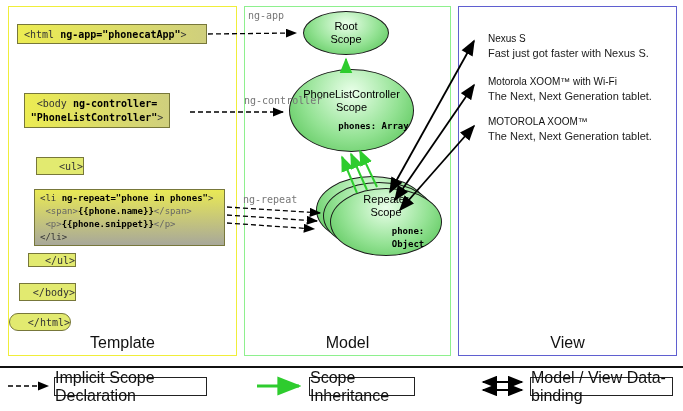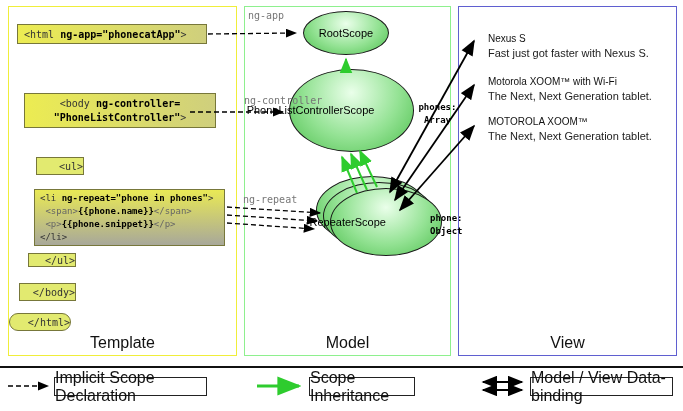--- a/index.html
+++ b/index.html
@@ -14,38 +14,38 @@
                  font-size: 16px; color: #111; }
 
   .codebox { position: absolute; z-index: 2; border: 1px solid #77773a; color: #333;
              font-family: "DejaVu Sans Mono", "Liberation Mono", monospace; font-size: 10px;
              display: flex; flex-direction: column; justify-content: center; }
   .codebox b { color: #000; font-weight: bold; }
   .grad-h { background: linear-gradient(90deg, #ecec52, #cfcf7d); }
   .grad-v { background: linear-gradient(180deg, #e9e955, #a8a89a); }
   .small-box { background: #e2ea70; text-align: right; }
   #box-html { left: 17px; top: 24px; width: 190px; height: 20px; padding-left: 6px; }
-  #box-body { left: 24px; top: 93px; width: 192px; height: 35px; text-align: center; line-height: 14px; }
+  #box-body { left: 24px; top: 93px; width: 146px; height: 35px; text-align: center; line-height: 14px; }
   #box-ul   { left: 36px; top: 157px; width: 48px; height: 18px; }
   #box-li   { left: 34px; top: 189px; width: 191px; height: 57px; padding-left: 5px;
               font-size: 9px; line-height: 13px; justify-content: center; }
   #box-li .inner { color: #666; }
   #box-ul-close   { left: 28px; top: 253px; width: 48px; height: 14px; }
   #box-body-close { left: 19px; top: 283px; width: 57px; height: 18px; }
   #box-html-close { left: 9px;  top: 313px; width: 62px; height: 18px; border-radius: 9px; }
 
   .arrow-label { position: absolute; z-index: 2; color: #777;
                  font-family: "DejaVu Sans Mono", "Liberation Mono", monospace; font-size: 10px; }
   #lbl-ng-app        { left: 248px; top: 10px; }
   #lbl-ng-controller { left: 244px; top: 95px; }
   #lbl-ng-repeat     { left: 243px; top: 194px; }
 
   .ellipse { position: absolute; z-index: 1; border-radius: 50%; border: 1px solid #1a1a1a;
              background: radial-gradient(ellipse at 50% 28%, #eaffea 0%, #93e293 55%, #4dbf4d 100%);
-             display: flex; flex-direction: row; align-items: center; justify-content: center;
+             display: flex; flex-direction: column; align-items: center; justify-content: center;
              text-align: center; color: #000; }
   #ellipse-root { left: 303px; top: 11px; width: 86px; height: 44px; font-size: 11px; line-height: 13px; }
   #ellipse-controller { left: 289px; top: 69px; width: 125px; height: 83px; font-size: 11px; line-height: 13px; }
   #ellipse-rep-back  { left: 316px; top: 176px; width: 112px; height: 68px; }
   #ellipse-rep-mid   { left: 323px; top: 182px; width: 112px; height: 68px; }
   #ellipse-rep-front { left: 330px; top: 188px; width: 112px; height: 68px; font-size: 11px; line-height: 13px; }
   .scope-prop { margin-top: 6px; font-family: "DejaVu Sans Mono", "Liberation Mono", monospace;
                 font-size: 9px; font-weight: bold; margin-left: 44px; }
 
   .view-item { position: absolute; left: 488px; z-index: 2; }

